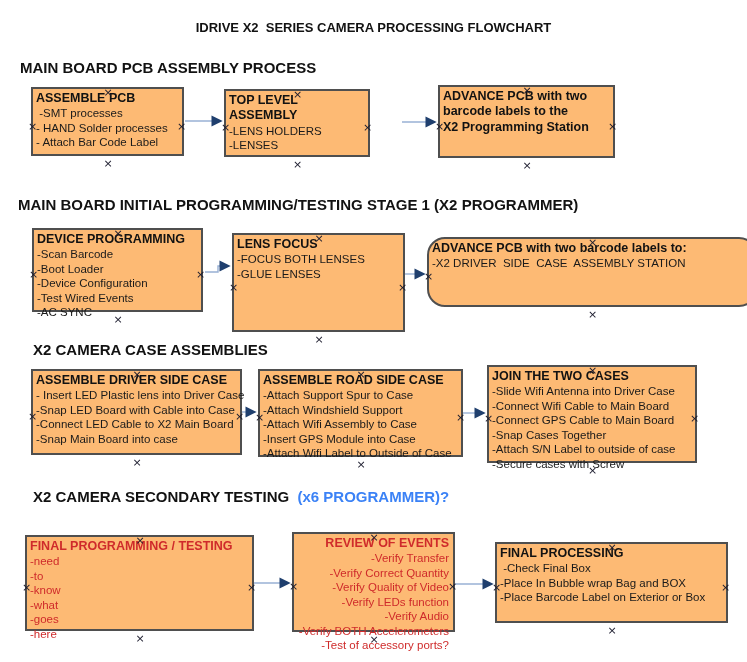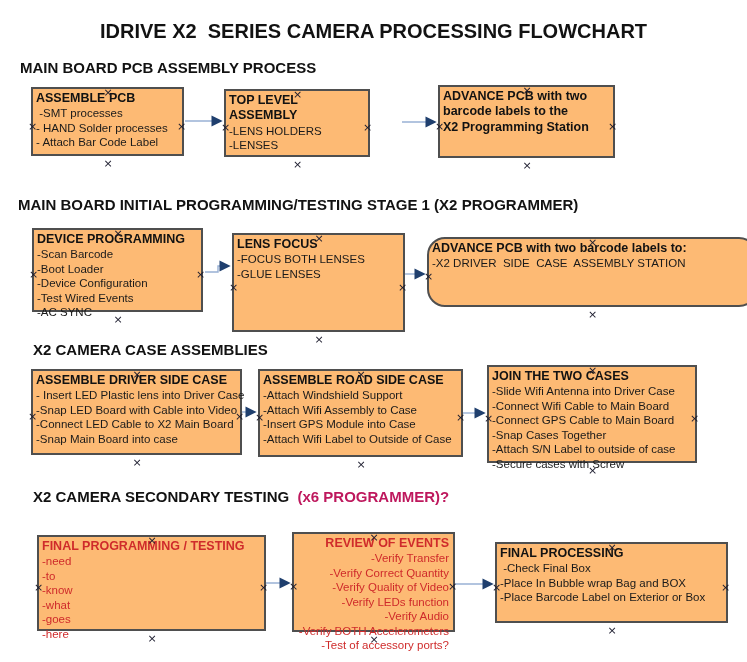--- a/index.html
+++ b/index.html
@@ -2,27 +2,27 @@
 <html><head>
 <meta charset="utf-8">
 <style>
   html,body { margin:0; padding:0; background:#ffffff; }
   .canvas {
     position:relative; width:747px; height:662px; background:#ffffff;
     font-family:"Liberation Sans", sans-serif; overflow:hidden;
   }
   .page-title {
     position:absolute; top:20px; left:0; width:747px; text-align:center;
-    font-size:20px; font-weight:bold; color:#121212; white-space:pre;
+    font-size:13px; font-weight:bold; color:#121212; white-space:pre;
   }
   .section-heading {
     position:absolute; font-size:15px; font-weight:bold; color:#121212;
     white-space:pre;
   }
-  .accent-red { color:#be185d; }
+  .accent-red { color:#3b82f6; }
   .box {
     position:absolute; background:#fdba74; border:2px solid #4f4f4f;
     box-sizing:border-box; padding:2px 4px 2px 3px;
   }
   .box-title {
     font-size:12.5px; font-weight:bold; color:#121212;
     line-height:1.22; white-space:pre-line;
   }
   .box-item {
     font-size:11.5px; color:#1a1a1a; line-height:1.26; white-space:pre;
@@ -130,52 +130,53 @@
     <div class="box-item">-X2 DRIVER  SIDE  CASE  ASSEMBLY STATION</div>
   </div>
 
   <div class="box" style="left:31px; top:369px; width:211px; height:86px;">
     <span class="handle t"></span>
       <span class="handle b"></span>
       <span class="handle l"></span>
       <span class="handle r"></span>
     <div class="box-title">ASSEMBLE DRIVER SIDE CASE</div>
     <div class="box-item">- Insert LED Plastic lens into Driver Case</div>
-    <div class="box-item">-Snap LED Board with Cable into Video</div>
+    <div class="box-item">-Snap LED Board with Cable into Case</div>
     <div class="box-item">-Connect LED Cable to X2 Main Board</div>
     <div class="box-item">-Snap Main Board into case</div>
   </div>
 
   <div class="box" style="left:258px; top:369px; width:205px; height:88px;">
     <span class="handle t"></span>
       <span class="handle b"></span>
       <span class="handle l"></span>
       <span class="handle r"></span>
     <div class="box-title">ASSEMBLE ROAD SIDE CASE</div>
+    <div class="box-item">-Attach Support Spur to Case</div>
     <div class="box-item">-Attach Windshield Support</div>
     <div class="box-item">-Attach Wifi Assembly to Case</div>
     <div class="box-item">-Insert GPS Module into Case</div>
     <div class="box-item">-Attach Wifi Label to Outside of Case</div>
   </div>
 
   <div class="box" style="left:487px; top:365px; width:210px; height:98px;">
     <span class="handle t"></span>
       <span class="handle b"></span>
       <span class="handle l"></span>
       <span class="handle r"></span>
     <div class="box-title">JOIN THE TWO CASES</div>
     <div class="box-item">-Slide Wifi Antenna into Driver Case</div>
     <div class="box-item">-Connect Wifi Cable to Main Board</div>
     <div class="box-item">-Connect GPS Cable to Main Board</div>
     <div class="box-item">-Snap Cases Together</div>
     <div class="box-item">-Attach S/N Label to outside of case</div>
     <div class="box-item">-Secure cases with Screw</div>
   </div>
 
-  <div class="box red-box" style="left:37px; top:535px; width:229px; height:96px;">
+  <div class="box red-box" style="left:25px; top:535px; width:229px; height:96px;">
     <span class="handle t"></span>
       <span class="handle b"></span>
       <span class="handle l"></span>
       <span class="handle r"></span>
     <div class="box-title">FINAL PROGRAMMING / TESTING</div>
     <div class="box-item">-need</div>
     <div class="box-item">-to</div>
     <div class="box-item">-know</div>
     <div class="box-item">-what</div>
     <div class="box-item">-goes</div>

